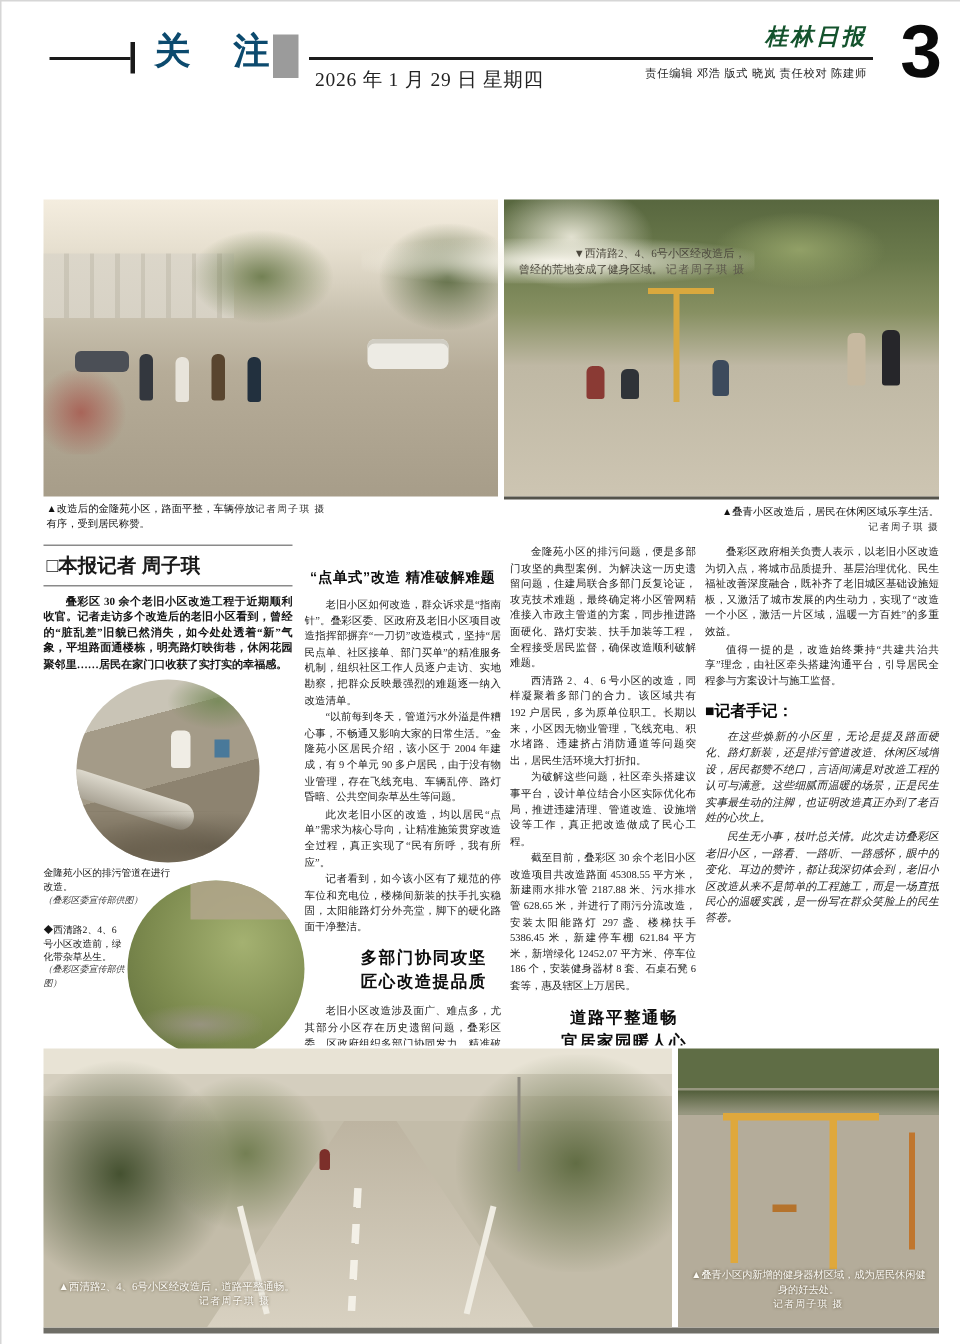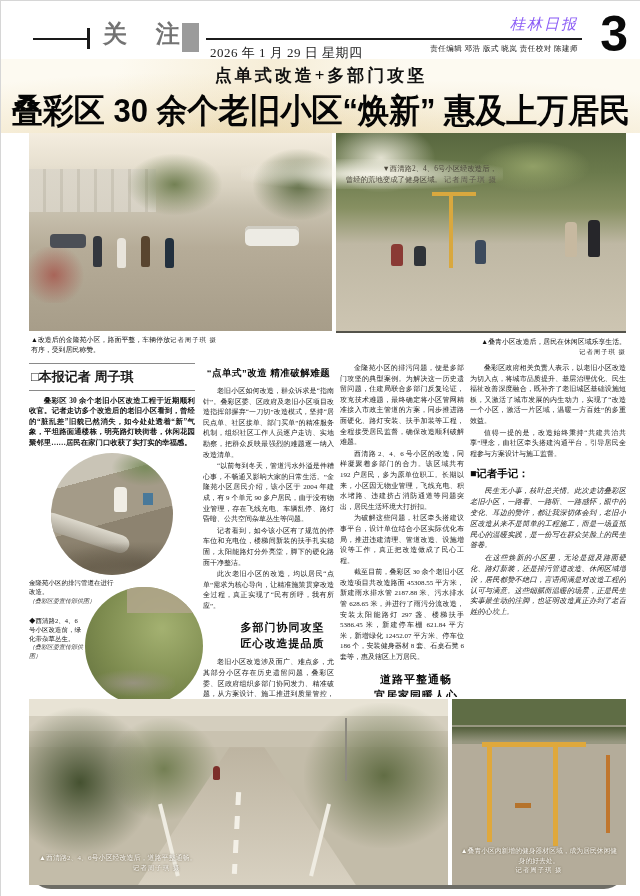--- a/index.html
+++ b/index.html
@@ -3,26 +3,26 @@
 <meta charset="utf-8">
 <style>
   html,body{margin:0;padding:0;background:#e9e9e9;}
   .page{position:relative;width:640px;height:896px;margin:0 auto;background:#fff;
         border:1px solid #d6d6d6;overflow:hidden;font-family:"Liberation Serif",serif;color:#1a1a1a;}
   
   .hdr{position:absolute;top:16px;left:28px;right:15px;height:44px;}
   .hdr-rule-left{position:absolute;left:4px;top:21px;width:54px;height:2px;background:#1a1a1a;}
   .hdr-bar-left{position:absolute;left:58px;top:11px;width:3px;height:21px;background:#1a1a1a;}
   .hdr-title{position:absolute;left:74px;top:1px;font-family:"Liberation Sans",sans-serif;
-             font-weight:900;font-size:24px;letter-spacing:11px;color:#737373;text-align:right;}
+             font-weight:900;font-size:24px;letter-spacing:11px;color:#0c4a6e;text-align:right;}
   .hdr-block{position:absolute;left:153px;top:6px;width:17px;height:29px;background:#9b9b9b;}
   .hdr-line{position:absolute;left:177px;top:21px;right:44px;height:2px;background:#1c1c1c;}
   .hdr-date{position:absolute;left:181px;top:27px;font-size:13px;letter-spacing:.5px;color:#222;}
-  .masthead{position:absolute;right:48px;top:-2px;font-size:15px;font-weight:normal;font-style:italic;
-            letter-spacing:2px;color:#8b5cf6;}
+  .masthead{position:absolute;right:48px;top:-2px;font-size:15px;font-weight:bold;font-style:italic;
+            letter-spacing:2px;color:#14532d;}
   .editors{position:absolute;right:48px;top:27px;font-size:7.5px;color:#222;letter-spacing:.5px;}
   .pageno{position:absolute;right:-2px;top:-8px;font-family:"Liberation Sans",sans-serif;
           font-weight:900;font-size:50px;line-height:1;color:#0a0a0a;}
   
   .band{position:absolute;top:58px;left:0;right:0;height:74px;background:
         radial-gradient(ellipse at 28% 150%,rgba(221,193,128,.55),transparent 62%),
         radial-gradient(ellipse at 72% 160%,rgba(221,193,128,.5),transparent 58%),
         linear-gradient(100deg,transparent 18%,rgba(228,204,148,.28) 42%,transparent 62%),
         #fdfaf1;}
   .kicker{text-align:center;font-weight:bold;font-size:17px;letter-spacing:3px;padding-top:5px;color:#111;}
@@ -49,42 +49,42 @@
   .cap-tr .credit{display:block;color:#333;letter-spacing:1px;font-size:6.4px;}
   
   .bodytext{position:absolute;top:362px;left:28px;right:15px;height:334px;}
   .col{position:absolute;top:0;bottom:0;overflow:hidden;}
   .col1{left:0;width:166px;overflow:visible;}
   .col2{left:174px;width:131px;}
   .col3{left:311px;width:124px;}
   .col4{left:441px;width:156px;}
   .p{font-size:7px;line-height:10.6px;text-align:justify;text-indent:2em;margin:0 0 1px;color:#1c1c1c;}
   .colhead{font-family:"Liberation Sans",sans-serif;font-weight:bold;text-align:center;color:#0d0d0d;}
-  .colhead.one{font-size:9.5px;white-space:nowrap;margin:4px 0 6px;letter-spacing:.5px;}
+  .colhead.one{font-size:9.5px;white-space:nowrap;margin:16px 0 6px;letter-spacing:.5px;}
   .colhead.two{font-size:11px;line-height:16px;margin:8px 0 6px;letter-spacing:1px;padding-left:28px;}
   .byline{font-family:"Liberation Sans",sans-serif;font-weight:bold;font-size:13px;
           padding:4px 2px;border-top:1px solid #8a8a8a;border-bottom:1px solid #8a8a8a;}
   .lead{font-size:7.4px;font-weight:bold;line-height:10.4px;text-align:justify;text-indent:2em;
         margin-top:5px;color:#161616;}
   .circle{border-radius:50%;overflow:hidden;position:relative;}
   .circle1{width:122px;height:122px;margin:5px auto 0;background:
      linear-gradient(165deg,#c9c4b6 0 24%,#a49b88 24% 55%,#8d8370 55%);}
   .figwrap{position:relative;height:140px;margin-top:4px;}
   .cap-circ{font-size:6.5px;line-height:8.8px;color:#161616;}
   .cap-circ .credit{display:block;font-size:6px;color:#3a3a3a;font-style:italic;}
   .cap-c1{position:absolute;left:0;top:0;width:90px;z-index:3;}
   .cap-c2{position:absolute;left:0;top:38px;width:54px;z-index:3;}
   .circle2{position:absolute;right:-8px;top:8px;width:118px;height:118px;background:
      radial-gradient(circle at 65% 35%,#a4b171,#7c8a4e 58%,#5e6c3b);}
   .notes-head{font-family:"Liberation Sans",sans-serif;font-weight:bold;font-size:10.5px;
               margin:8px 0 5px;color:#0a0a0a;}
   .note-p{font-size:7.3px;line-height:10.8px;font-style:italic;text-align:justify;
           text-indent:2em;margin:0 0 2px;color:#222;}
   
-  .photos-bottom{position:absolute;top:698px;left:28px;right:15px;height:186px;border-bottom:4px solid #6e6d66;border-radius:22px;}
+  .photos-bottom{position:absolute;top:698px;left:28px;right:15px;height:186px;border-bottom:4px solid #6e6d66;}
   .photo-bl{left:0;top:0;width:419px;height:186px;background:
      linear-gradient(180deg,#e8e3d5 0 9%,#d4cebe 9% 17%,#c9c2b0 17% 26%,#c3bca9 26% 100%);}
   .photo-br{left:423px;right:0;top:0;height:186px;background:
      linear-gradient(180deg,#5f6d45 0 14%,#979780 14% 24%,#b4ac9a 24% 100%);}
   .cap-bl{position:absolute;left:10px;bottom:12px;width:235px;color:#fdfcf8;font-size:7px;
           line-height:10px;text-shadow:0 0 2px rgba(70,58,32,.9);z-index:5;}
   .cap-bl .credit{display:block;text-align:center;letter-spacing:1px;font-size:6.5px;}
   .cap-br{position:absolute;right:6px;bottom:10px;width:162px;color:#fdfcf8;font-size:6.8px;
           line-height:9.6px;text-align:center;text-shadow:0 0 2px rgba(70,58,32,.9);z-index:5;}
   .cap-br .credit{display:block;letter-spacing:1px;font-size:6.4px;}
@@ -100,24 +100,20 @@
     <div class="hdr-bar-left"></div>
     <div class="hdr-title">关 注</div>
     <div class="hdr-block"></div>
     <div class="hdr-line"></div>
     <div class="hdr-date">2026 年 1 月 29 日  星期四</div>
     <div class="masthead">桂林日报</div>
     <div class="editors">责任编辑  邓浩    版式  晓岚    责任校对  陈建师</div>
     <div class="pageno">3</div>
   </div>
 
-  <div class="band">
-    <div class="kicker">点单式改造+多部门攻坚</div>
-    <div class="main-title">叠彩区 30 余个老旧小区“焕新” 惠及上万居民</div>
-  </div>
 
   <div class="photos-top">
     <div class="photo photo-tl">
       <div class="deco" style="left:0;top:18%;width:42%;height:22%;opacity:.85;
                   background:repeating-linear-gradient(90deg,#dad5c9 0 14px,#c8c3b5 14px 17px);"></div>
       <div class="deco" style="left:32%;top:10%;width:32%;height:32%;
                   background:radial-gradient(ellipse,rgba(104,120,72,.9),transparent 70%);"></div>
       <div class="deco" style="right:-4%;top:8%;width:30%;height:36%;
                   background:radial-gradient(ellipse,rgba(84,100,58,.92),transparent 72%);"></div>
       <div class="deco" style="right:11%;top:47%;width:54px;height:20px;background:#edebe4;border-radius:5px;
@@ -191,22 +187,22 @@
           <span>◆西清路2、4、6号小区改造前，绿化带杂草丛生。</span>
           <span class="credit">（叠彩区委宣传部供图）</span>
         </div>
       </div>
     </div>
 
     <div class="col col2">
       <div class="colhead one">“点单式”改造  精准破解难题</div>
       <p class="p">老旧小区如何改造，群众诉求是“指南针”。叠彩区委、区政府及老旧小区项目改造指挥部摒弃“一刀切”改造模式，坚持“居民点单、社区接单、部门买单”的精准服务机制，组织社区工作人员逐户走访、实地勘察，把群众反映最强烈的难题逐一纳入改造清单。</p>
       <p class="p">“以前每到冬天，管道污水外溢是件糟心事，不畅通又影响大家的日常生活。”金隆苑小区居民介绍，该小区于 2004 年建成，有 9 个单元 90 多户居民，由于没有物业管理，存在飞线充电、车辆乱停、路灯昏暗、公共空间杂草丛生等问题。</p>
+      <p class="p">此次老旧小区的改造，均以居民“点单”需求为核心导向，让精准施策贯穿改造全过程，真正实现了“民有所呼，我有所应”。</p>
       <p class="p">记者看到，如今该小区有了规范的停车位和充电位，楼梯间新装的扶手扎实稳固，太阳能路灯分外亮堂，脚下的硬化路面干净整洁。</p>
-      <p class="p">此次老旧小区的改造，均以居民“点单”需求为核心导向，让精准施策贯穿改造全过程，真正实现了“民有所呼，我有所应”。</p>
       <div class="colhead two">
         <span>多部门协同攻坚</span><br>
         <span>匠心改造提品质</span>
       </div>
       <p class="p">老旧小区改造涉及面广、难点多，尤其部分小区存在历史遗留问题，叠彩区委、区政府组织多部门协同发力、精准破题，从方案设计、施工推进到质量管控，全程严把标准。</p>
     </div>
 
     <div class="col col3">
       <p class="p">金隆苑小区的排污问题，便是多部门攻坚的典型案例。为解决这一历史遗留问题，住建局联合多部门反复论证，攻克技术难题，最终确定将小区管网精准接入市政主管道的方案，同步推进路面硬化、路灯安装、扶手加装等工程，全程接受居民监督，确保改造顺利破解难题。</p>
       <p class="p">西清路 2、4、6 号小区的改造，同样凝聚着多部门的合力。该区域共有 192 户居民，多为原单位职工。长期以来，小区因无物业管理，飞线充电、积水堵路、违建挤占消防通道等问题突出，居民生活环境大打折扣。</p>
@@ -216,22 +212,22 @@
         <span>道路平整通畅</span><br>
         <span>宜居家园暖人心</span>
       </div>
 
     </div>
 
     <div class="col col4">
       <p class="p">叠彩区政府相关负责人表示，以老旧小区改造为切入点，将城市品质提升、基层治理优化、民生福祉改善深度融合，既补齐了老旧城区基础设施短板，又激活了城市发展的内生动力，实现了“改造一个小区，激活一片区域，温暖一方百姓”的多重效益。</p>
       <p class="p">值得一提的是，改造始终秉持“共建共治共享”理念，由社区牵头搭建沟通平台，引导居民全程参与方案设计与施工监督。</p>
       <div class="notes-head">■记者手记：</div>
+      <p class="note-p">在这些焕新的小区里，无论是提及路面硬化、路灯新装，还是排污管道改造、休闲区域增设，居民都赞不绝口，言语间满是对改造工程的认可与满意。这些细腻而温暖的场景，正是民生实事最生动的注脚，也证明改造真正办到了老百姓的心坎上。</p>
       <p class="note-p">民生无小事，枝叶总关情。此次走访叠彩区老旧小区，一路看、一路听、一路感怀，眼中的变化、耳边的赞许，都让我深切体会到，老旧小区改造从来不是简单的工程施工，而是一场直抵民心的温暖实践，是一份写在群众笑脸上的民生答卷。</p>
-      <p class="note-p">在这些焕新的小区里，无论是提及路面硬化、路灯新装，还是排污管道改造、休闲区域增设，居民都赞不绝口，言语间满是对改造工程的认可与满意。这些细腻而温暖的场景，正是民生实事最生动的注脚，也证明改造真正办到了老百姓的心坎上。</p>
     </div>
   </div>
 
   <div class="photos-bottom">
     <div class="photo photo-bl">
       <div class="deco" style="left:-24px;top:4%;width:150px;height:82%;
                   background:radial-gradient(ellipse,rgba(58,72,38,.92),transparent 70%);"></div>
       <div class="deco" style="left:80px;top:10%;width:110px;height:55%;
                   background:radial-gradient(ellipse,rgba(96,112,62,.8),transparent 72%);"></div>
       <div class="deco" style="right:-16px;top:2%;width:160px;height:78%;

